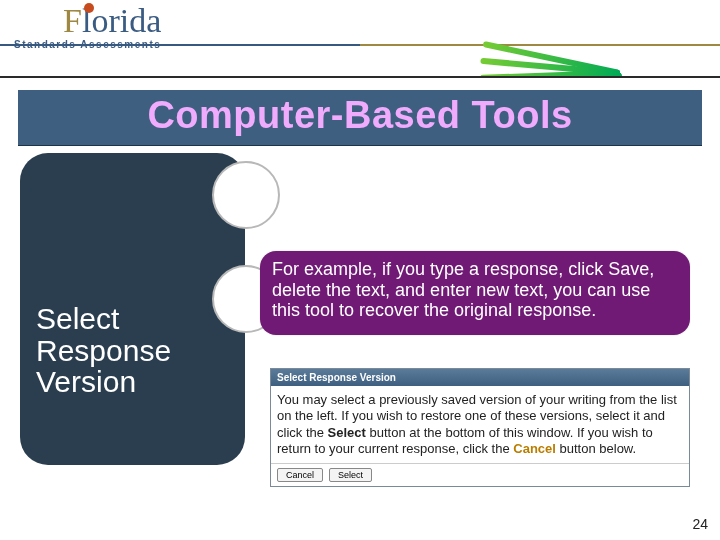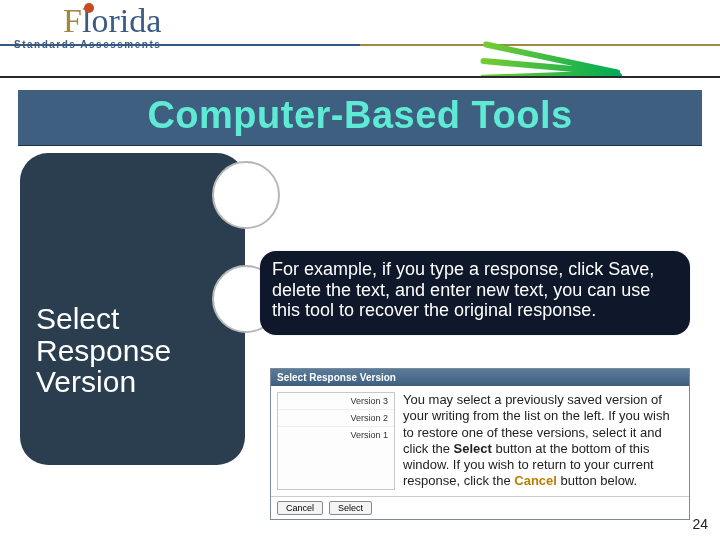--- a/index.html
+++ b/index.html
@@ -15,34 +15,34 @@
   .logo-main .dot { position:absolute; top:-3px; left:70px; width:10px; height:10px; border-radius:50%; background:#c64b1e; }
   .logo-sub { font-size: 10px; letter-spacing: 1.5px; color: #3a5b82; font-weight: 600; margin-top: 2px; }
   .header-line { position:absolute; left:0; right:0; top:44px; height:2px; background:linear-gradient(to right,#38597f 50%,#9f8842 50%); }
 
   
   .palm { position:absolute; right:0; top:0; width:260px; height:76px; overflow:hidden; }
   .leaf { position:absolute; right:-60px; top:-90px; width:320px; height:320px; }
   .frond { position:absolute; left:50%; top:50%; width:140px; height:6px; background:linear-gradient(to right, #0a5, #7c3); border-radius:3px; transform-origin:left center; }
 
   
-  .title-bar { margin: 12px 18px 0; background:#3f5f80; color:#5eead4; font-weight:700; font-size:38px; text-align:center; padding:4px 16px 8px; letter-spacing:0.5px; font-family:"Gill Sans MT","Segoe UI",sans-serif; box-shadow:0 1px 0 #1d3347; }
+  .title-bar { margin: 12px 18px 0; background:#3f5f80; color:#f0abfc; font-weight:700; font-size:38px; text-align:center; padding:4px 16px 8px; letter-spacing:0.5px; font-family:"Gill Sans MT","Segoe UI",sans-serif; box-shadow:0 1px 0 #1d3347; }
 
   
   .content { position:relative; margin-top:8px; height:370px; }
 
   .big-box { position:absolute; left:20px; top:0; width:225px; height:312px; background:#2b3e4f; border-radius:28px; color:#fff; padding:150px 16px 0; font-size:30px; line-height:1.05; font-family:"Gill Sans MT","Segoe UI",sans-serif; }
 
   .circle { position:absolute; width:68px; height:68px; border:2px solid #b8b8b8; border-radius:50%; background:#fff; }
   .c1 { left:212px; top:8px; }
   .c2 { left:212px; top:112px; }
 
   .bubble { position:absolute; left:268px; width:420px; background:#fff; border-radius:20px; padding:10px 12px 12px; font-size:18px; line-height:1.15; font-family:"Gill Sans MT","Segoe UI",sans-serif; box-shadow:0 0 0 1px rgba(0,0,0,0.04); }
   .b1 { top:0; }
-  .b2 { top:98px; background:#0f172a; color:#fff; width:430px; left:260px; padding:8px 12px 14px; border-radius:16px; }
+  .b2 { top:98px; background:#701a75; color:#fff; width:430px; left:260px; padding:8px 12px 14px; border-radius:16px; }
   .bubble .hl { font-weight:700; text-decoration:underline; }
 
   
   .dialog { position:absolute; left:270px; top:215px; width:420px; border:1px solid #7a8a99; background:#fff; font-size:9px; }
   .dialog-title { background:linear-gradient(#5b7b9a,#3f5f80); color:#fff; font-weight:700; padding:3px 6px; font-size:10px; }
   .dialog-body { display:flex; padding:6px; gap:8px; }
   .version-list { width:118px; border:1px solid #c8c8c8; background:#fdfdfd; }
   .version-list div { padding:3px 6px; border-bottom:1px solid #eee; font-size:9px; text-align:right; color:#333; }
   .version-list div:last-child{border-bottom:none;}
   .dialog-text { flex:1; font-size:13px; color:#222; line-height:1.25; }
@@ -92,25 +92,20 @@
 
     <div class="circle c1"></div>
     <div class="circle c2"></div>
 
 
     <div class="bubble b2">For example, if you type a response, click Save, delete the text, and enter new text, you can use this tool to recover the original response.</div>
 
     <div class="dialog">
       <div class="dialog-title">Select Response Version</div>
       <div class="dialog-body">
-        <div class="version-list">
-          <div>Version 3</div>
-          <div>Version 2</div>
-          <div>Version 1</div>
-        </div>
         <div class="dialog-text">
           <span>You may select a previously saved version of your writing from the list on the left. If you wish to restore one of these versions, select it and click the </span><span class="sel">Select</span><span> button at the bottom of this window. If you wish to return to your current response, click the </span><span class="cancel">Cancel</span><span> button below.</span>
         </div>
       </div>
       <div class="dialog-footer">
         <button class="dbtn">Cancel</button>
         <button class="dbtn">Select</button>
       </div>
     </div>
 

